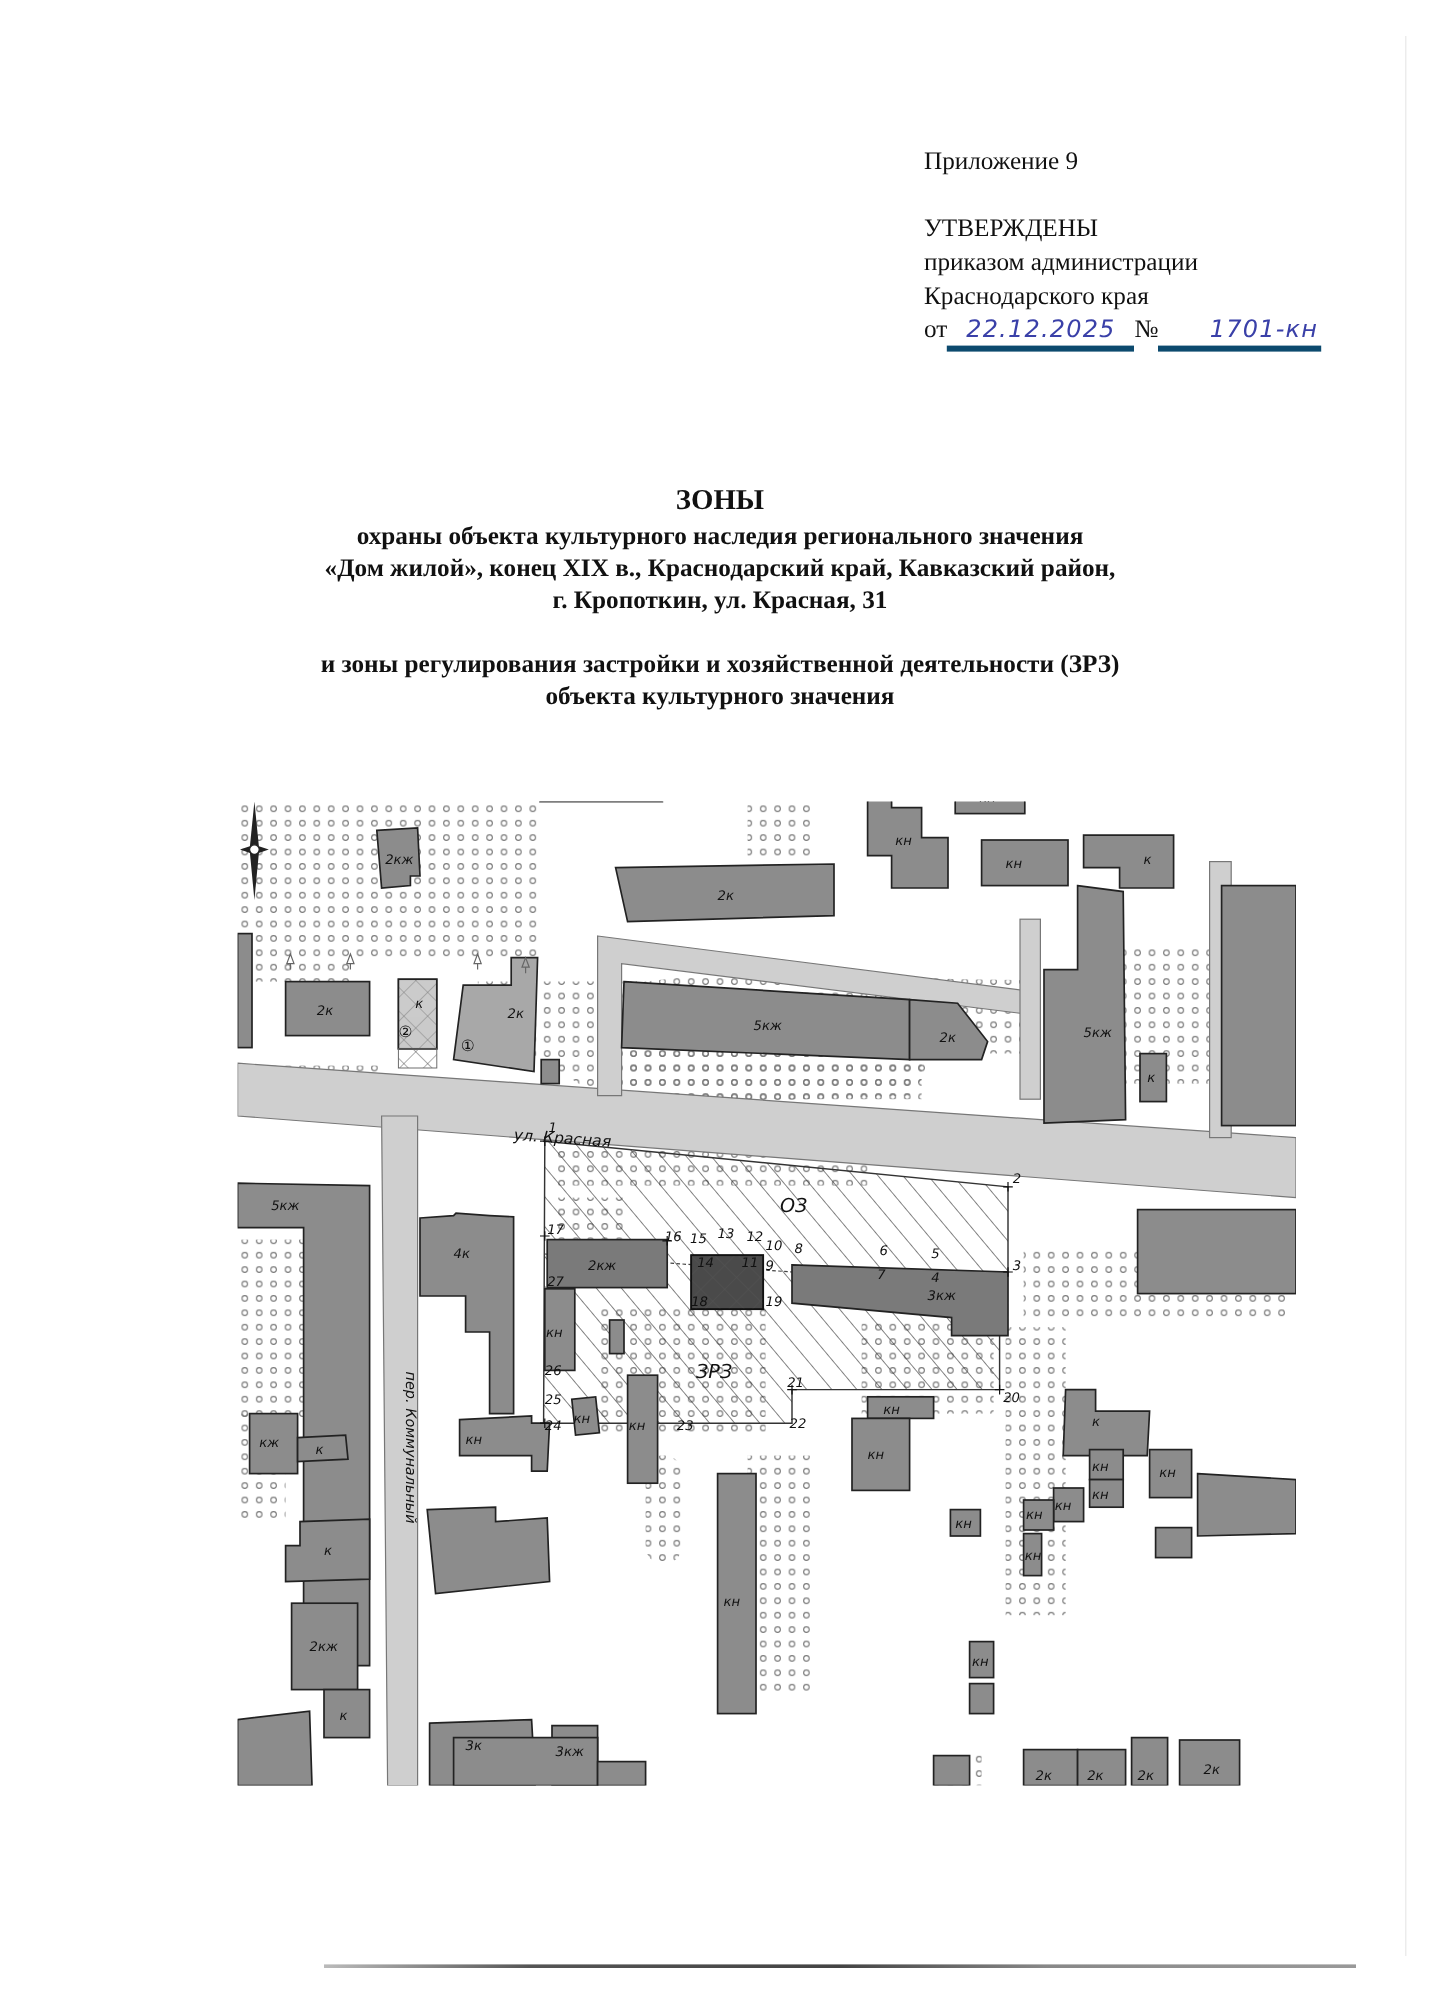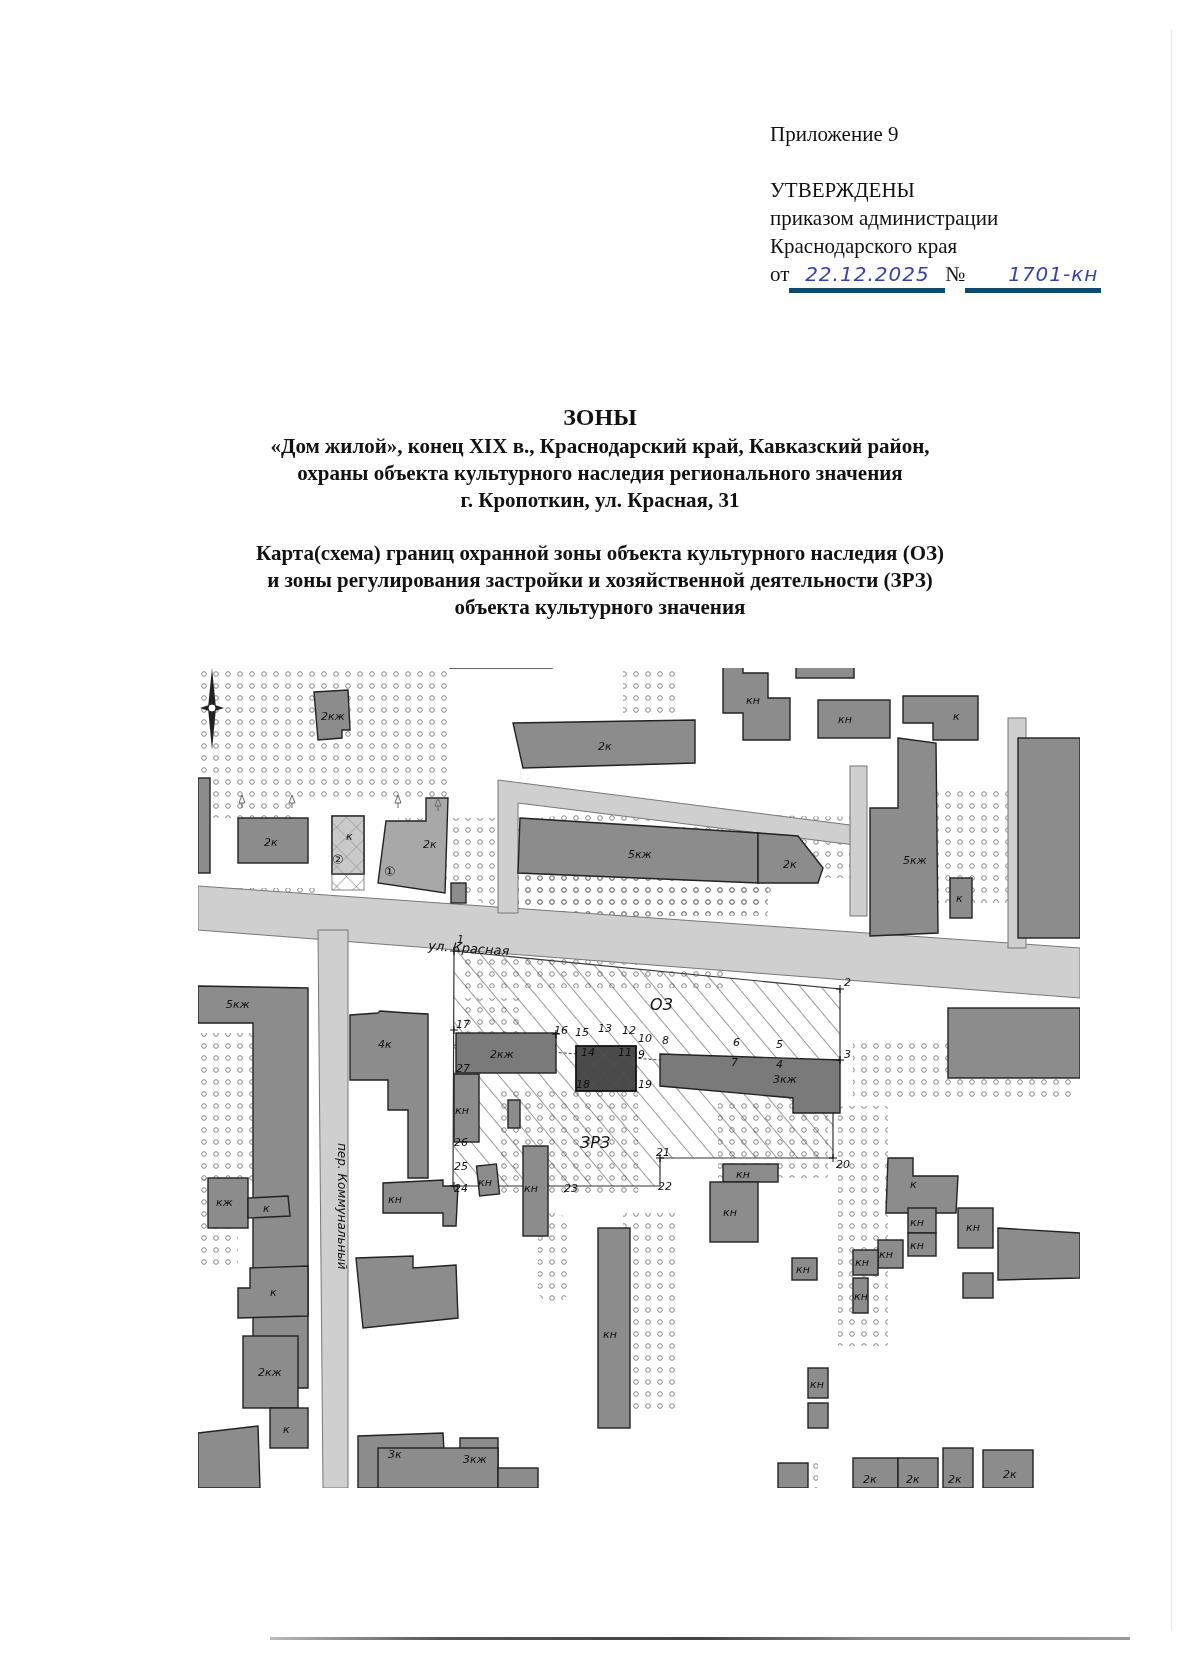--- a/index.html
+++ b/index.html
@@ -30,25 +30,24 @@
   <div class="line">УТВЕРЖДЕНЫ</div>
   <div class="line">приказом администрации</div>
   <div class="line">Краснодарского края</div>
   <div class="line">
     <span>от</span><span class="hand date">22.12.2025</span><span>№</span><span class="hand num">1701-кн</span>
   </div>
 </div>
 
 <div class="title-block">
   <div class="title-main">ЗОНЫ</div>
+  <div class="title-sub">охраны объекта культурного наследия регионального значения</div>
   <div class="title-sub">«Дом жилой», конец XIX в., Краснодарский край, Кавказский район,</div>
-  <div class="title-sub">охраны объекта культурного наследия регионального значения</div>
   <div class="title-sub">г. Кропоткин, ул. Красная, 31</div>
   <div class="title-space"></div>
-  <div class="title-sub">Карта(схема) границ охранной зоны объекта культурного наследия (ОЗ)</div>
   <div class="title-sub">и зоны регулирования застройки и хозяйственной деятельности (ЗРЗ)</div>
   <div class="title-sub">объекта культурного значения</div>
 </div>
 
 <div class="map">
 <svg width="882" height="820" viewBox="0 0 882 820" xmlns="http://www.w3.org/2000/svg" font-family="DejaVu Sans, sans-serif" font-style="italic">
   <defs>
     <pattern id="dots" width="12" height="12" patternUnits="userSpaceOnUse">
       <circle cx="6" cy="6" r="2.3" fill="none" stroke="#777" stroke-width="0.9"></circle>
     </pattern>

